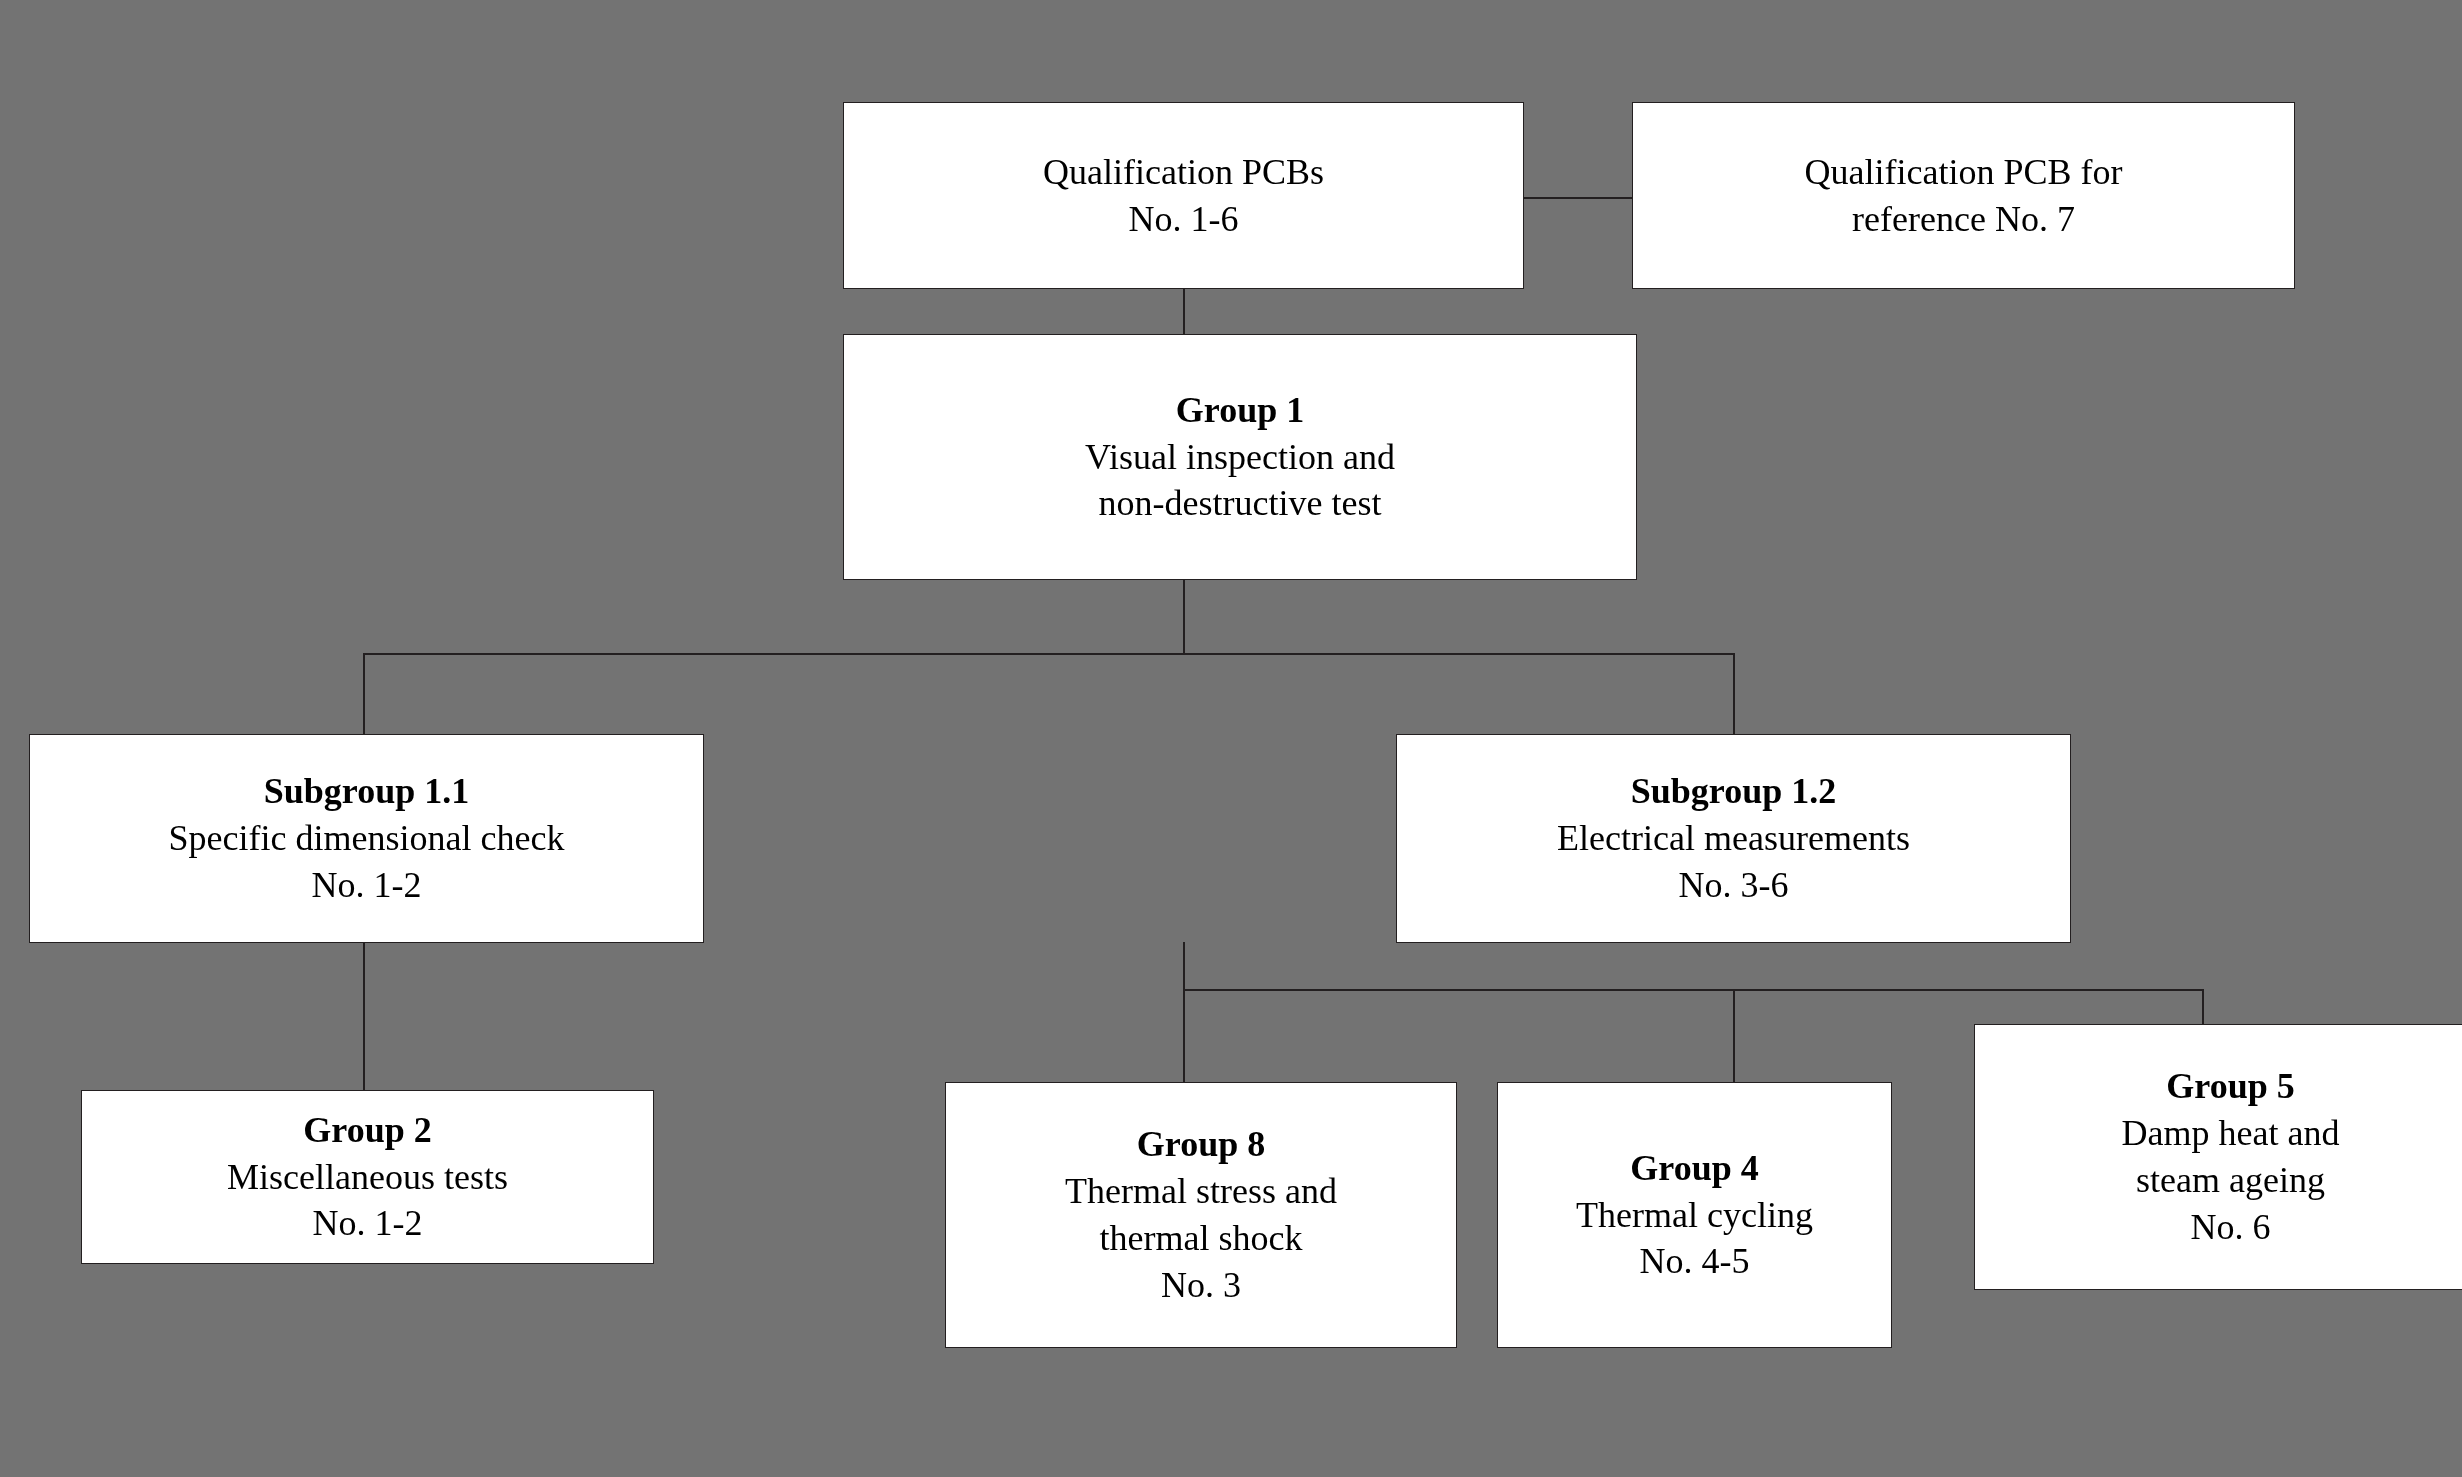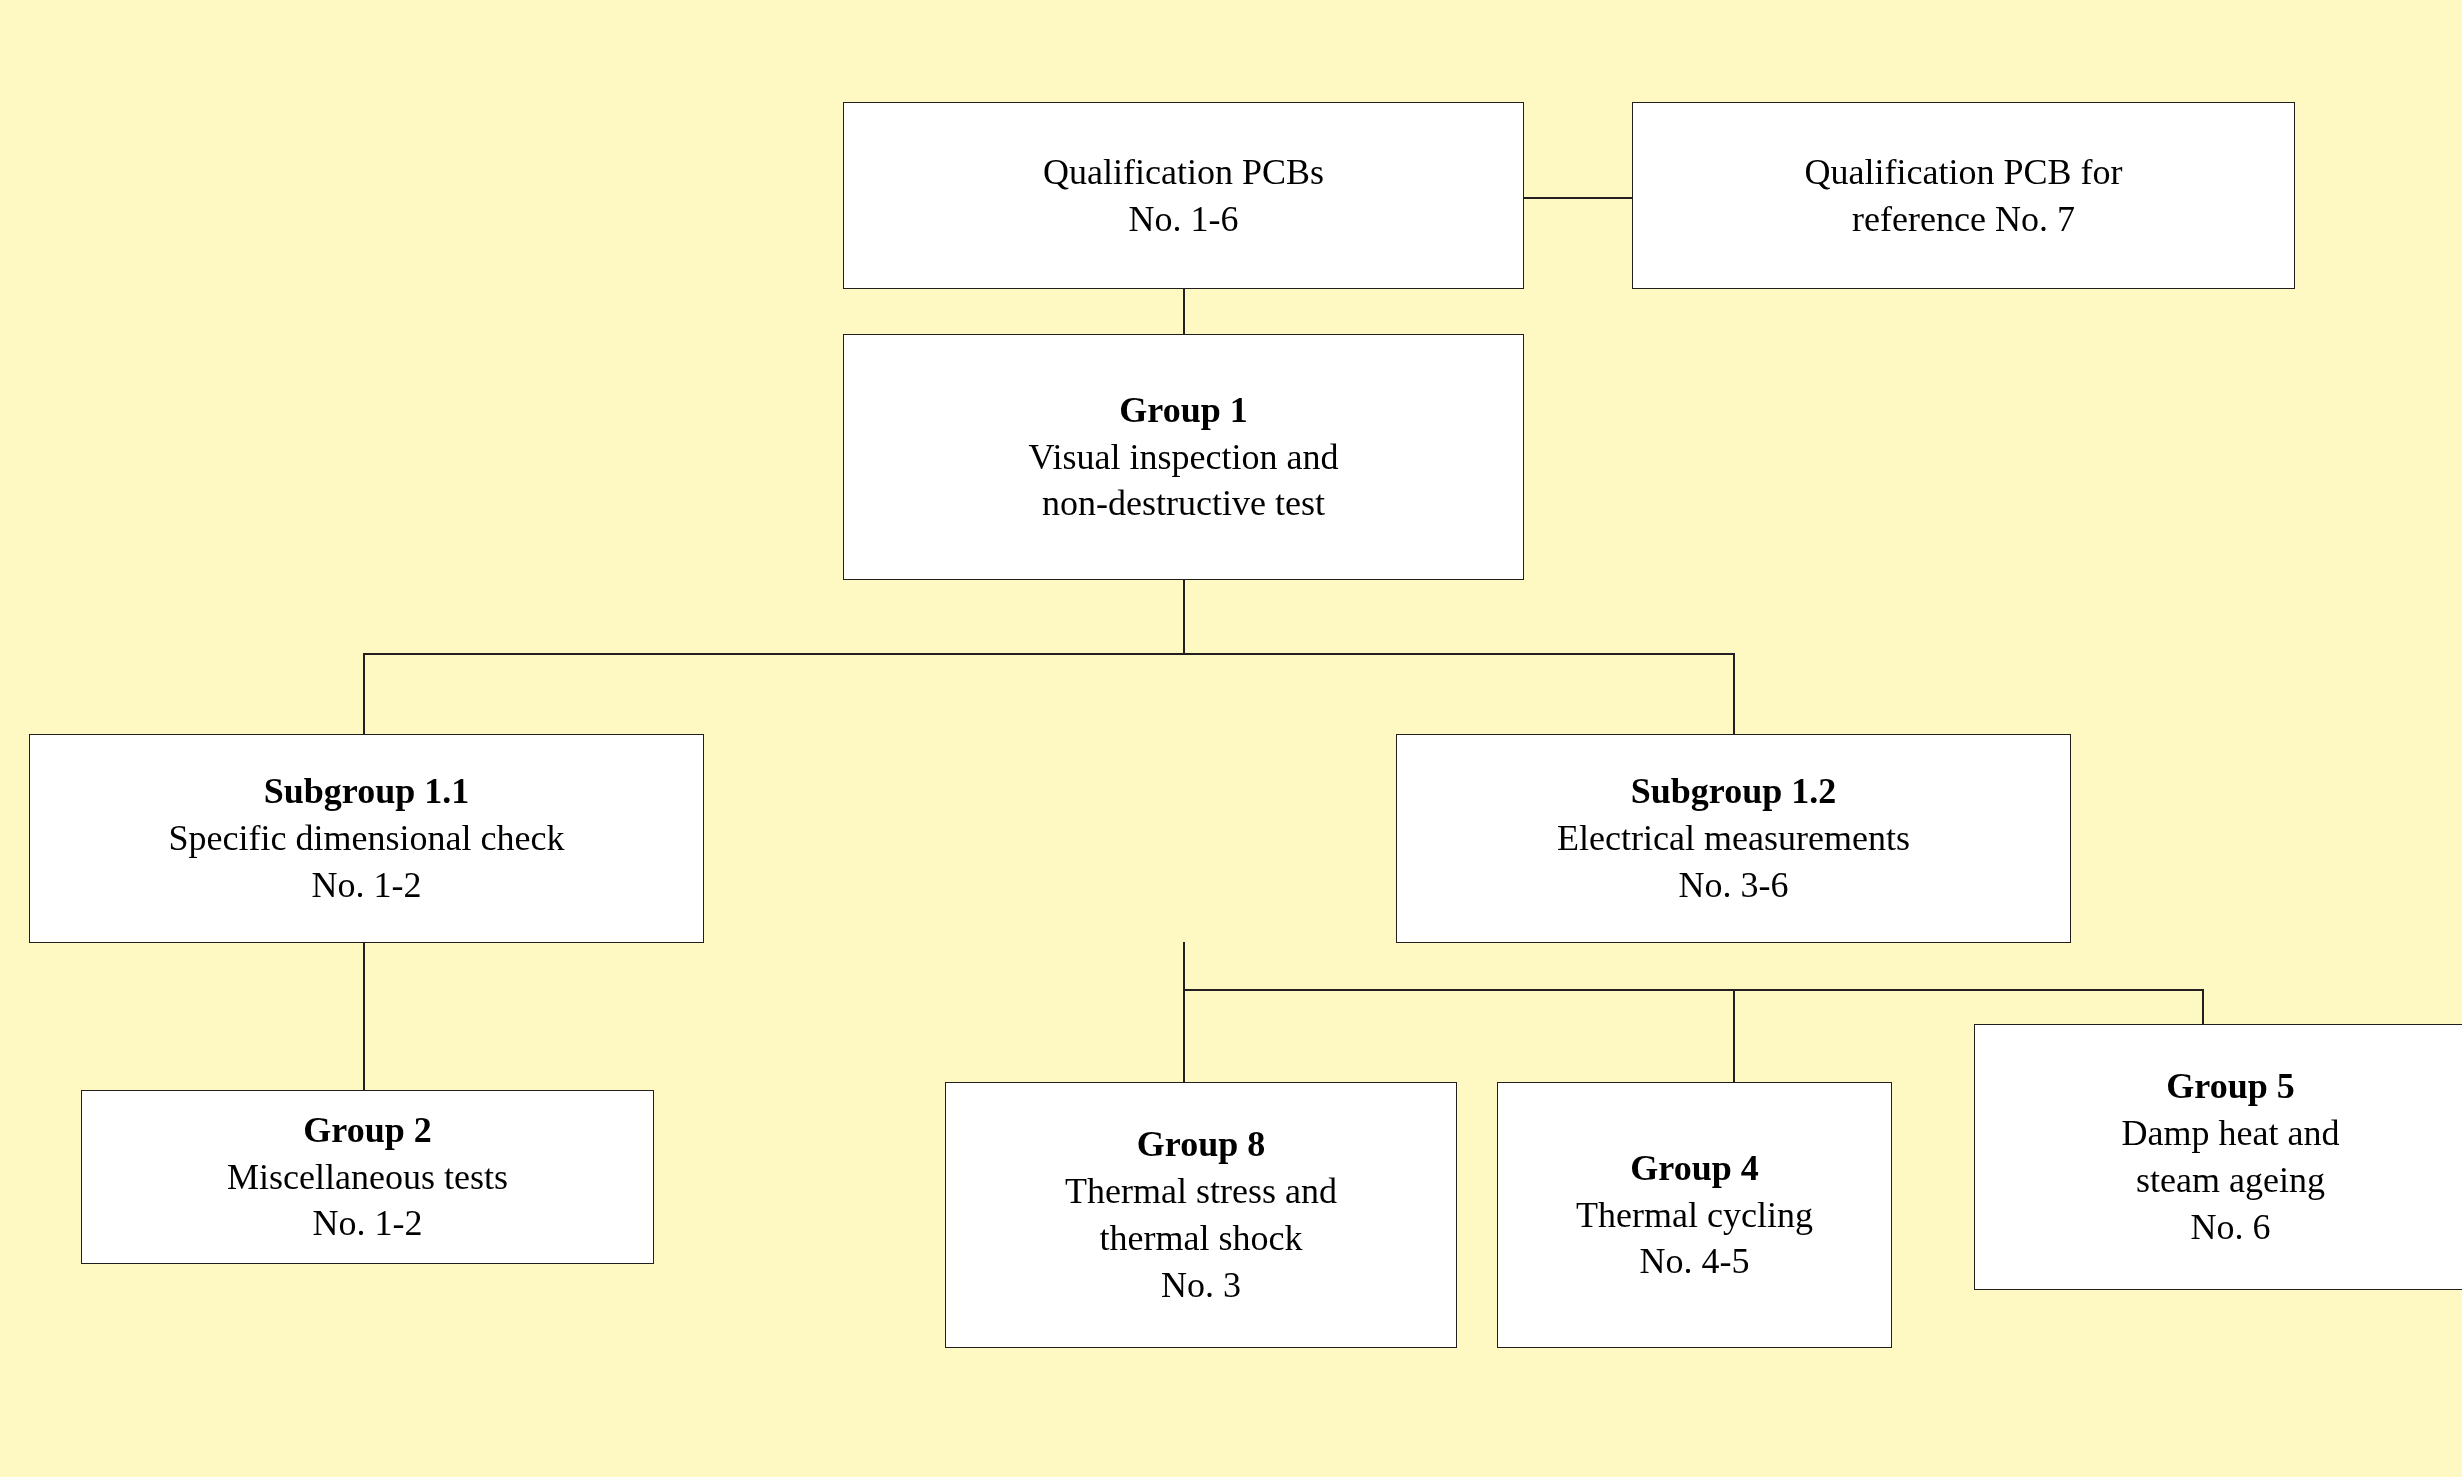--- a/index.html
+++ b/index.html
@@ -4,21 +4,21 @@
 <style>
   html,body{margin:0;padding:0;background:#ffffff;}
   body{
     font-family:"Liberation Serif","DejaVu Serif",serif;
     color:#000000;
   }
   #canvas{
     position:relative;
     width:2462px;
     height:1477px;
-    background:#fef9c3;
+    background:#737373;
     overflow:hidden;
   }
   .node{
     position:absolute;
     box-sizing:border-box;
     border:1.3px solid #231f20;
     background:#ffffff;
     display:flex;
     flex-direction:column;
     align-items:center;
@@ -71,21 +71,21 @@
     <span class="ln">Qualification PCBs</span>
     <span class="ln">No. 1-6</span>
   </div>
 
   <div class="node" style="left:1632px; top:102px; width:663px; height:187px;">
 
     <span class="ln">Qualification PCB for</span>
     <span class="ln">reference No. 7</span>
   </div>
 
-  <div class="node" style="left:843px; top:334px; width:681px; height:246px;">
+  <div class="node" style="left:843px; top:334px; width:794px; height:246px;">
     <span class="ttl">Group 1</span>
     <span class="ln">Visual inspection and</span>
     <span class="ln">non-destructive test</span>
   </div>
 
   <div class="node" style="left:29px; top:734px; width:675px; height:209px;">
     <span class="ttl">Subgroup 1.1</span>
     <span class="ln">Specific dimensional check</span>
     <span class="ln">No. 1-2</span>
   </div>

